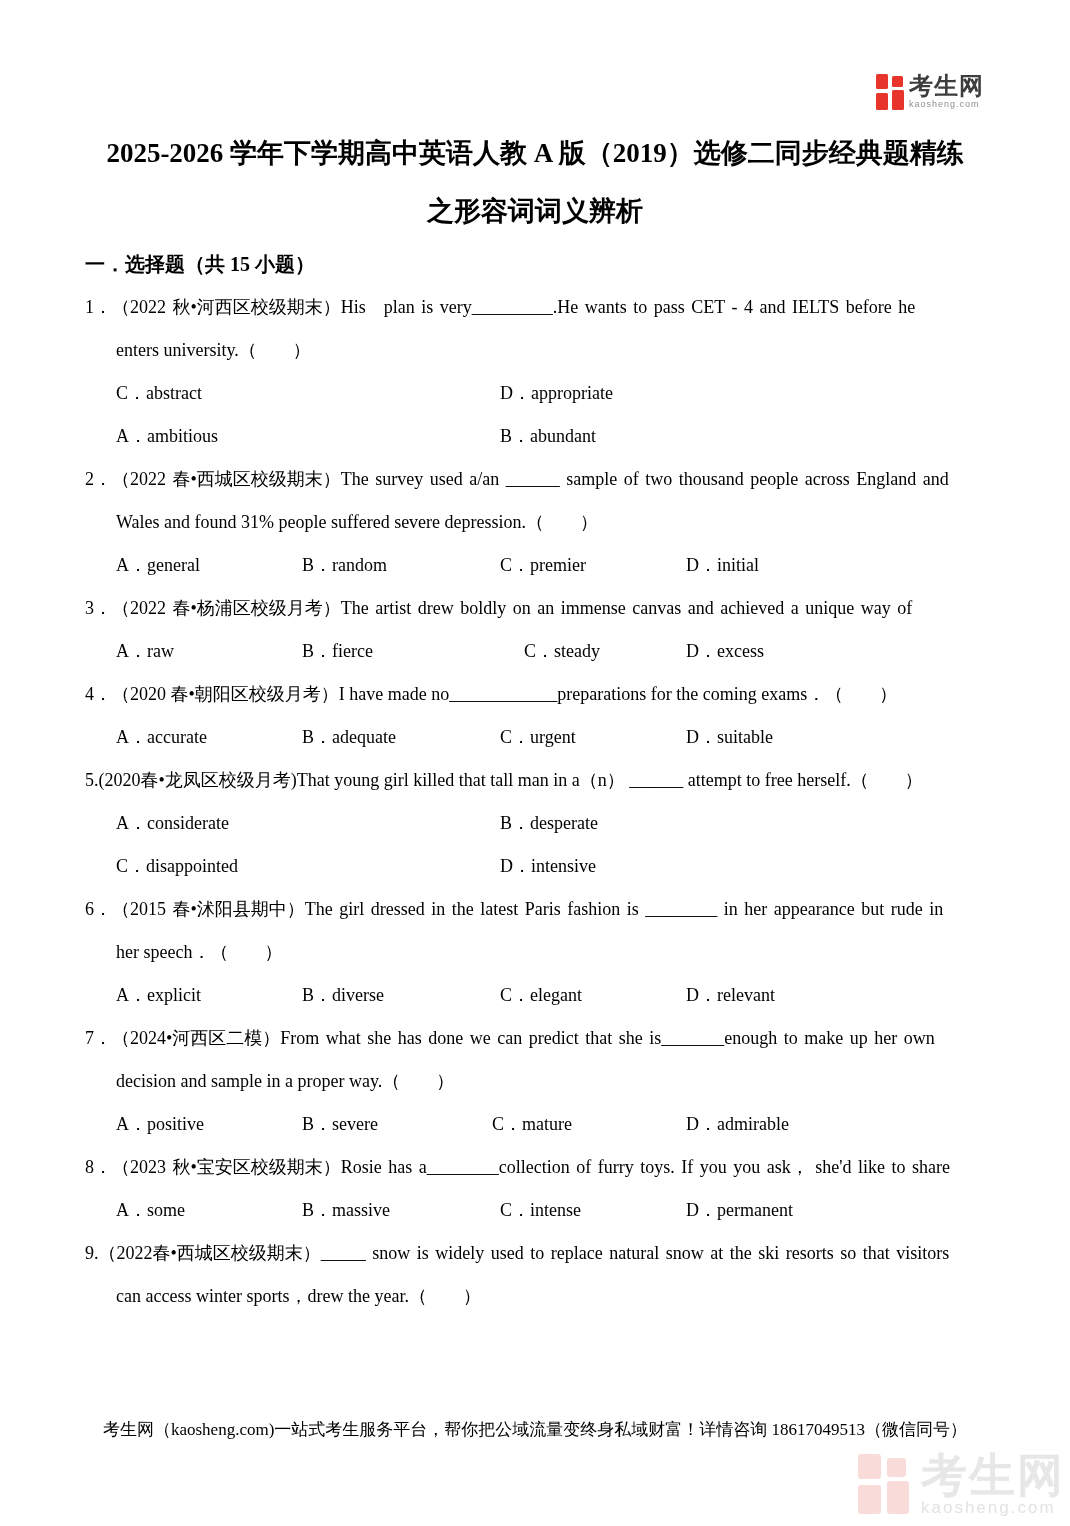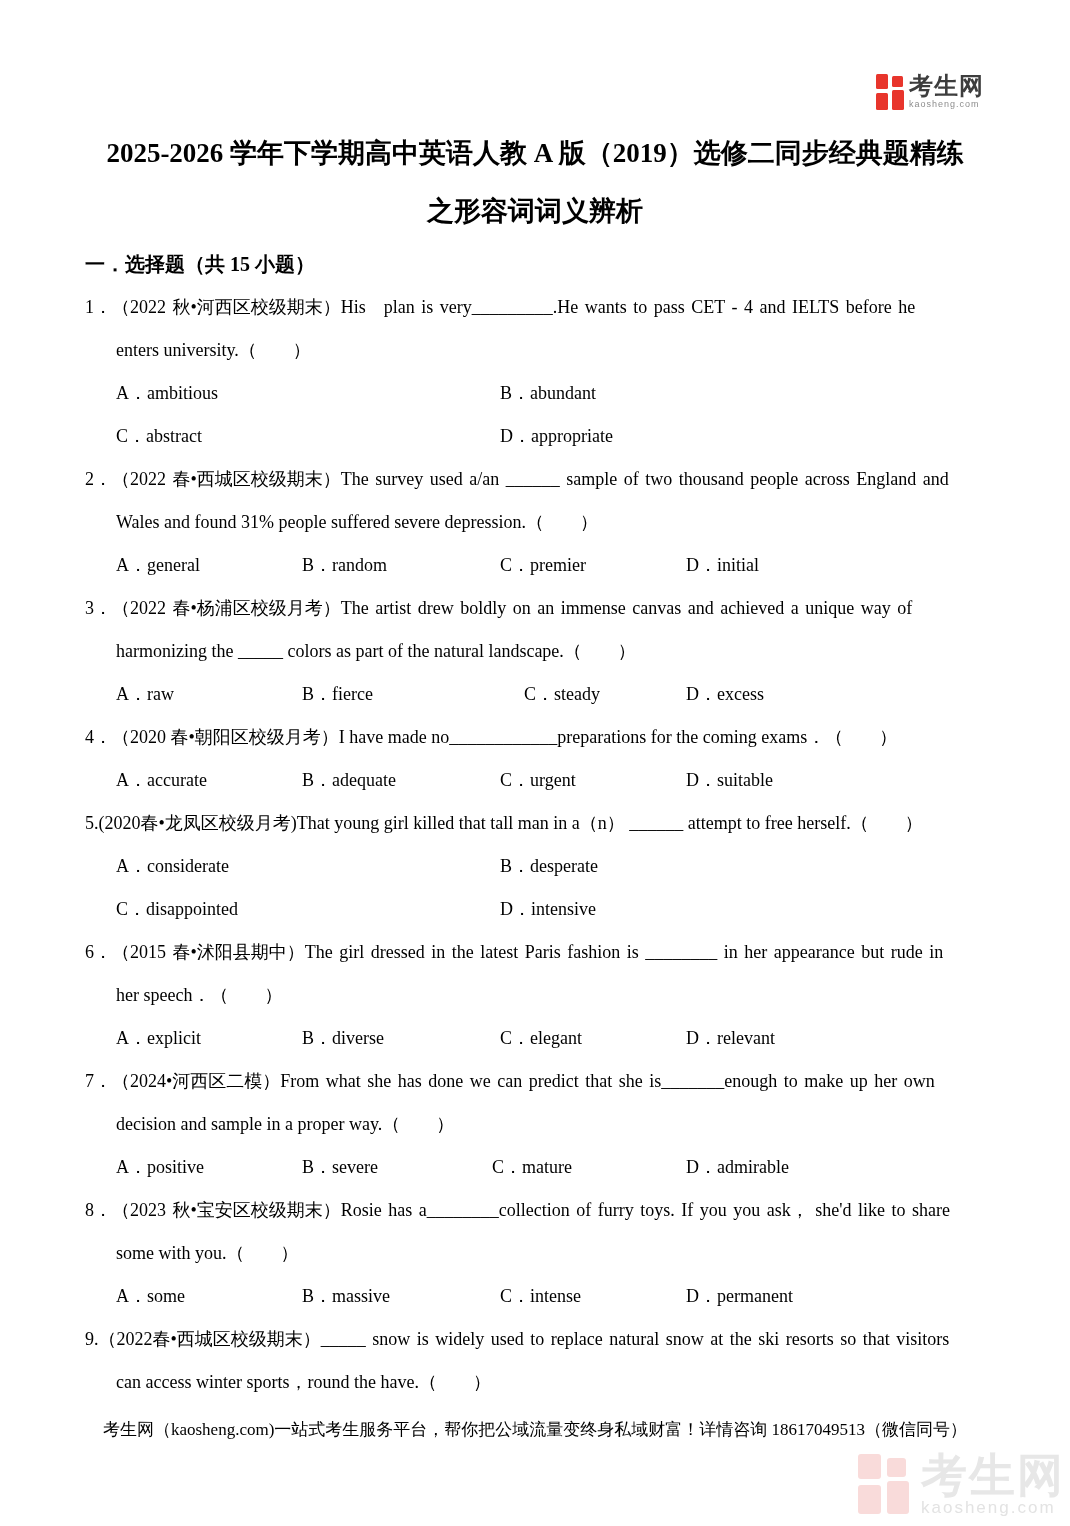--- a/index.html
+++ b/index.html
@@ -63,41 +63,40 @@
   <div>之形容词词义辨析</div>
 </div>
 
 <div class="section-heading">一．选择题（共 15 小题）</div>
 
 <div class="questions">
     <div>
       <div class="q-line stretch">1．（2022 秋•河西区校级期末）His　plan is very_________.He wants to pass CET - 4 and IELTS before he</div>
       <div class="q-line cont">enters university.（　　）</div>
       <div class="opt-row">
+        <span class="opt" style="left: 31px;">C．abstract</span>
+        <span class="opt" style="left: 415px;">D．appropriate</span>
+      </div>
+      <div class="opt-row">
         <span class="opt" style="left: 31px;">A．ambitious</span>
         <span class="opt" style="left: 415px;">B．abundant</span>
-      </div>
-      <div class="opt-row">
-        <span class="opt" style="left: 31px;">C．abstract</span>
-        <span class="opt" style="left: 415px;">D．appropriate</span>
       </div>
     </div>
     <div>
       <div class="q-line stretch">2．（2022 春•西城区校级期末）The survey used a/an ______ sample of two thousand people across England and</div>
       <div class="q-line cont">Wales and found 31% people suffered severe depression.（　　）</div>
       <div class="opt-row">
         <span class="opt" style="left: 31px;">A．general</span>
         <span class="opt" style="left: 217px;">B．random</span>
         <span class="opt" style="left: 415px;">C．premier</span>
         <span class="opt" style="left: 601px;">D．initial</span>
       </div>
     </div>
     <div>
       <div class="q-line stretch">3．（2022 春•杨浦区校级月考）The artist drew boldly on an immense canvas and achieved a unique way of</div>
-      <div class="q-line cont">harmonizing the _____ colors as part of the natural landscape.（　　）</div>
       <div class="opt-row">
         <span class="opt" style="left: 31px;">A．raw</span>
         <span class="opt" style="left: 217px;">B．fierce</span>
         <span class="opt" style="left: 415px; margin-left: 24px;">C．steady</span>
         <span class="opt" style="left: 601px;">D．excess</span>
       </div>
     </div>
     <div>
       <div class="q-line">4．（2020 春•朝阳区校级月考）I have made no____________preparations for the coming exams．（　　）</div>
       <div class="opt-row">
@@ -133,31 +132,30 @@
       <div class="q-line cont">decision and sample in a proper way.（　　）</div>
       <div class="opt-row">
         <span class="opt" style="left: 31px;">A．positive</span>
         <span class="opt" style="left: 217px;">B．severe</span>
         <span class="opt" style="left: 407px;">C．mature</span>
         <span class="opt" style="left: 601px;">D．admirable</span>
       </div>
     </div>
     <div>
       <div class="q-line stretch">8．（2023 秋•宝安区校级期末）Rosie has a________collection of furry toys. If you you ask， she'd like to share</div>
-      <div class="q-line cont">some with you.（　　）</div>
       <div class="opt-row">
         <span class="opt" style="left: 31px;">A．some</span>
         <span class="opt" style="left: 217px;">B．massive</span>
         <span class="opt" style="left: 415px; text-align: center;">C．intense</span>
         <span class="opt" style="left: 601px;">D．permanent</span>
       </div>
     </div>
     <div>
       <div class="q-line stretch">9.（2022春•西城区校级期末）_____ snow is widely used to replace natural snow at the ski resorts so that visitors</div>
-      <div class="q-line cont">can access winter sports，round the have.（　　）</div>
+      <div class="q-line cont">can access winter sports，drew the year.（　　）</div>
     </div>
   </div>
 
 <div class="footer-note">考生网（kaosheng.com)一站式考生服务平台，帮你把公域流量变终身私域财富！详情咨询 18617049513（微信同号）</div>
 
 <div class="watermark">
   <div class="wm-icon">
     <span class="b b1"></span>
       <span class="b b2"></span>
       <span class="b b3"></span>

